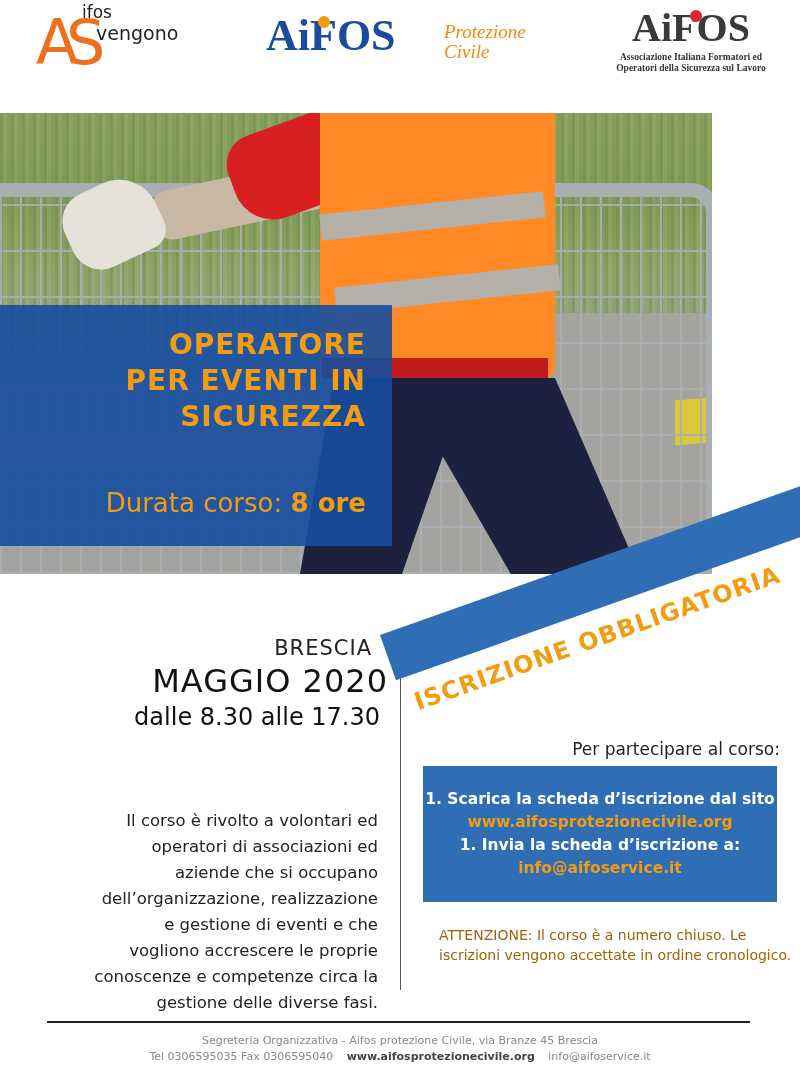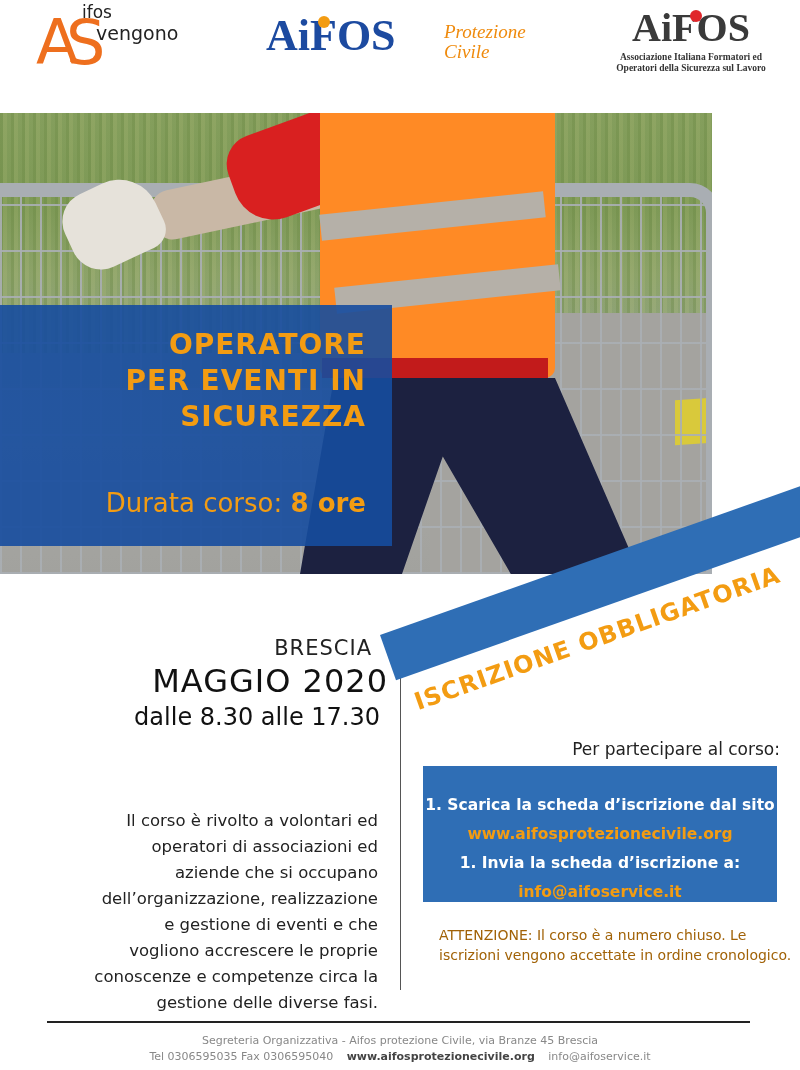--- a/index.html
+++ b/index.html
@@ -67,21 +67,21 @@
 
     
     .banner { position: absolute; left: 380px; top: 635px; width: 470px; height: 48px; background: #2f6eb5;
       transform: rotate(-19.5deg); transform-origin: 0 0; }
     .banner-text { position: absolute; left: 420px; top: 688px; font: bold 24px/28px "DejaVu Sans", sans-serif; color: #f39c12;
       transform: rotate(-19.5deg); transform-origin: 0 100%; letter-spacing: 1px; white-space: nowrap; }
     .participate { position: absolute; left: 470px; top: 738px; width: 310px; text-align: right;
       font: 17px/22px "DejaVu Sans", sans-serif; color: #222; }
     .steps-box { position: absolute; left: 423px; top: 766px; width: 354px; height: 136px; background: #2f6eb5;
       text-align: center; padding-top: 22px; }
-    .steps-box .line { font: bold 15.5px/23px "DejaVu Sans", sans-serif; color: #ffffff; white-space: nowrap; margin-top: 6px; }
+    .steps-box .line { font: bold 15.5px/23px "DejaVu Sans", sans-serif; color: #ffffff; white-space: nowrap; }
     .steps-box .link { color: #f39c12; }
     .notice { position: absolute; left: 439px; top: 925px; width: 360px; font: 14px/20px "DejaVu Sans", sans-serif; color: #a16207; }
 
     
     .footer-line { position: absolute; left: 47px; top: 1021px; width: 703px; height: 2px; background: #222; }
     .footer { position: absolute; left: 0; top: 1033px; width: 800px; text-align: center; font: 11px/16px "DejaVu Sans", sans-serif; color: #888; }
     .footer b { color: #444; }
     .footer .gap { display: inline-block; width: 10px; }
   </style>
 </head>

